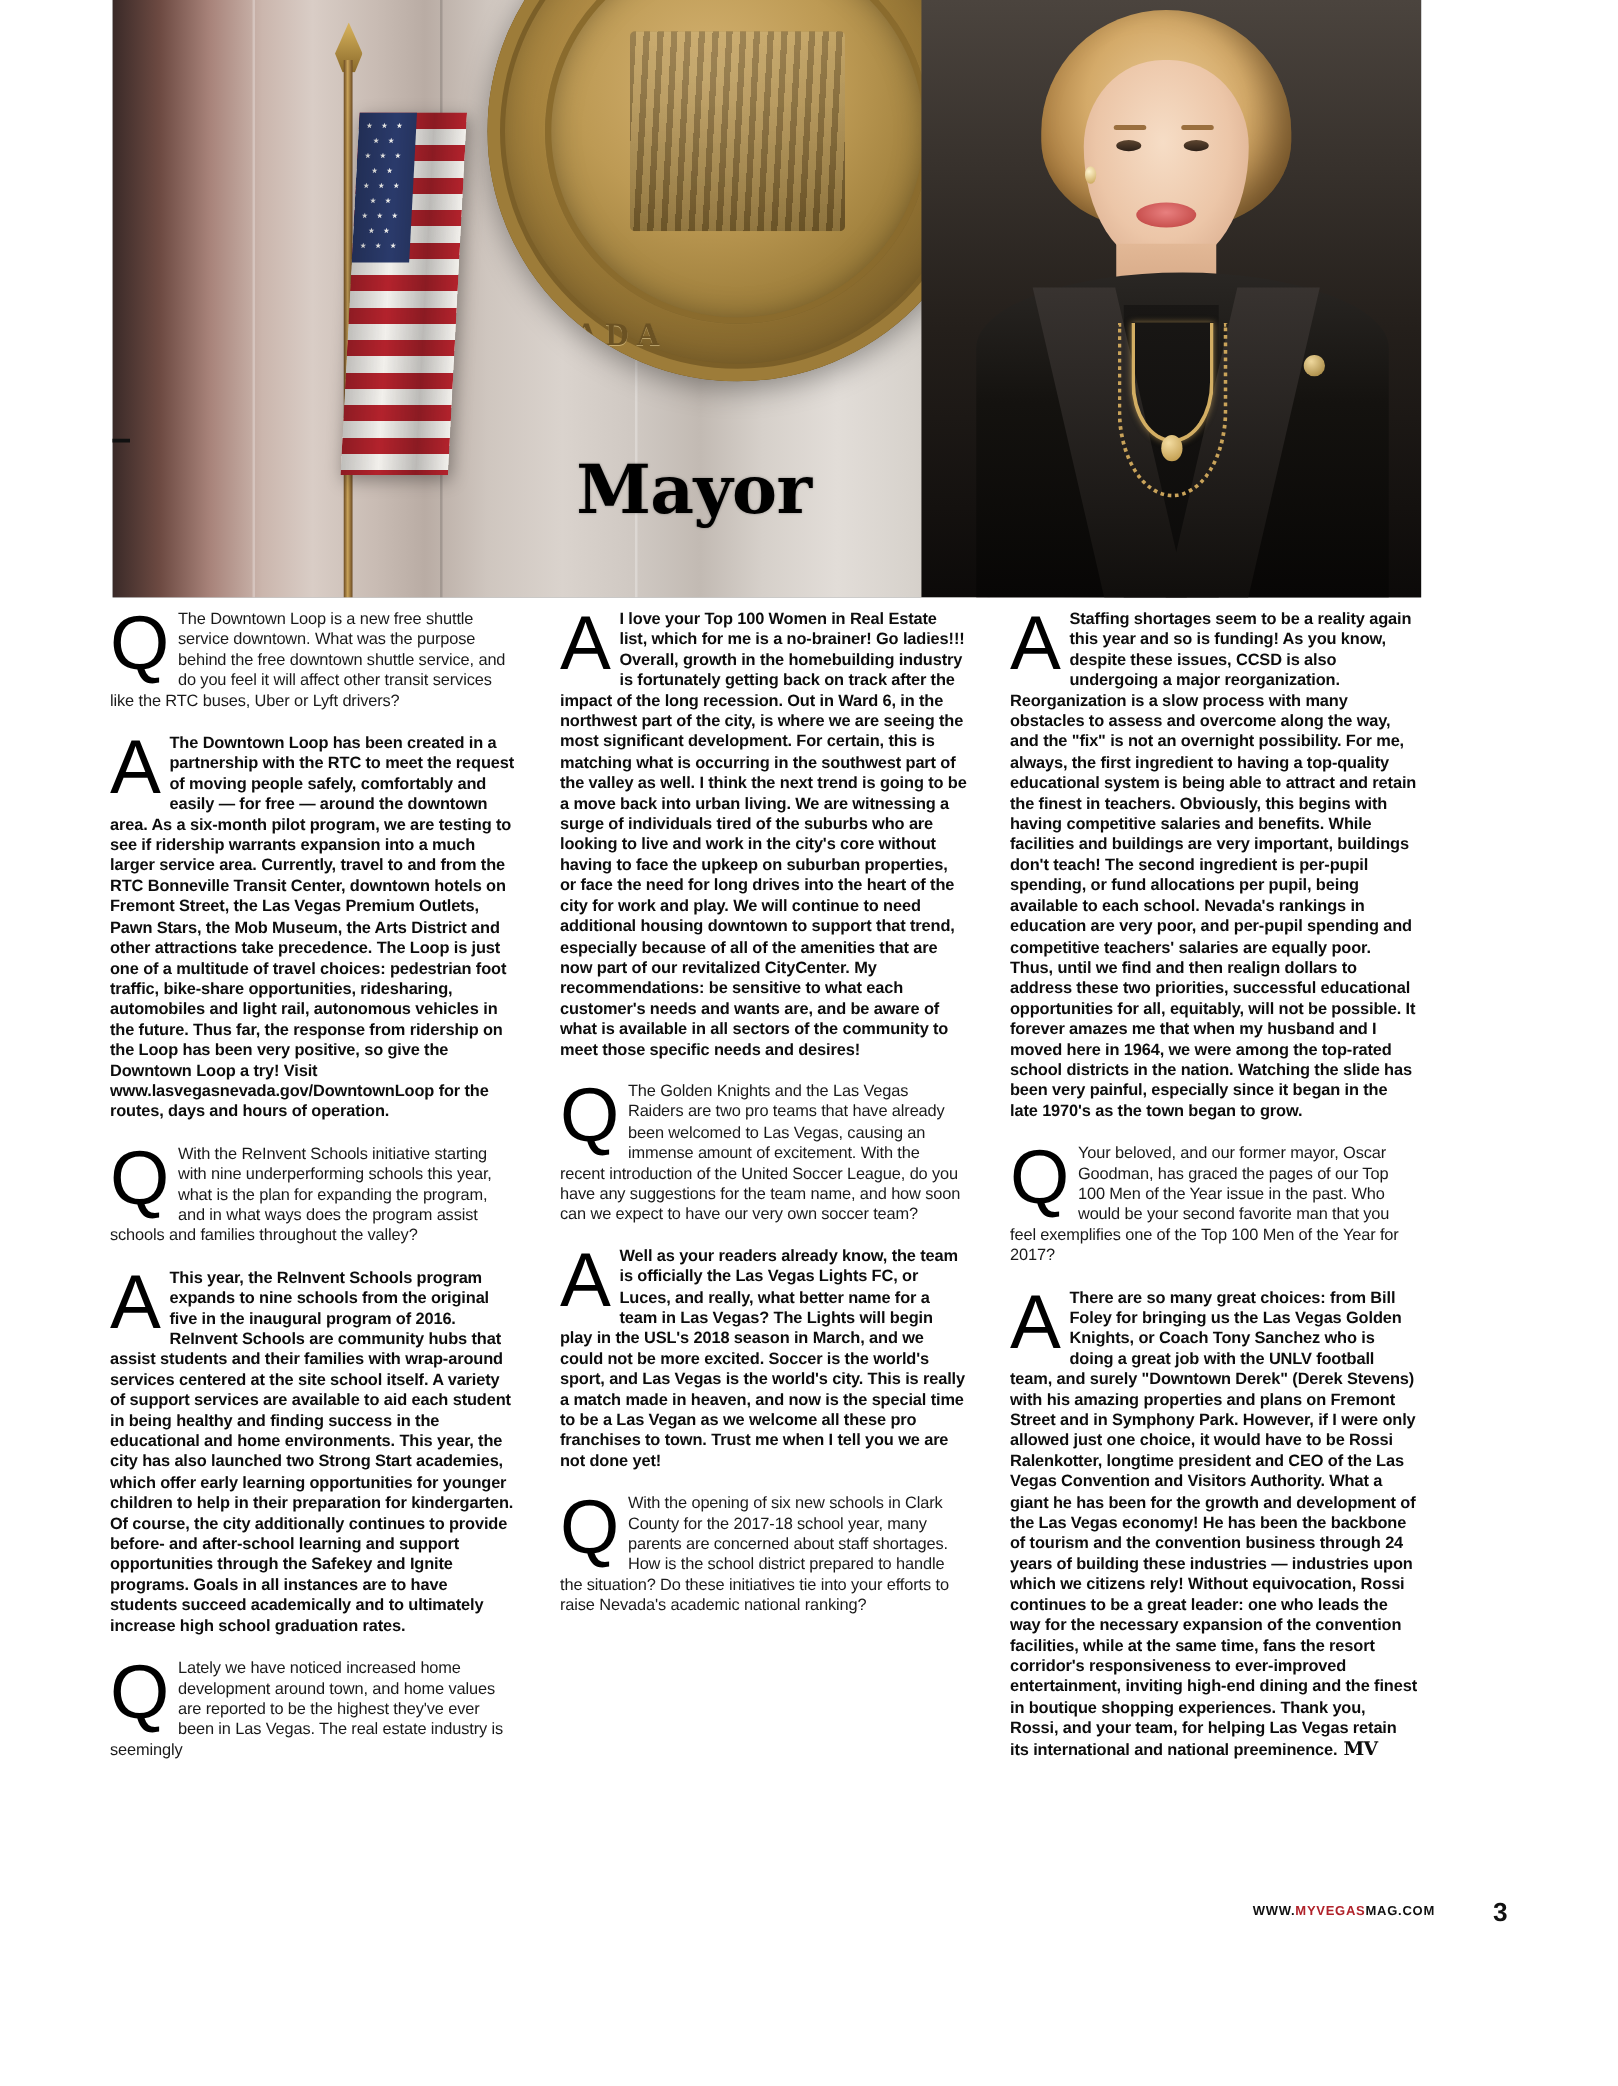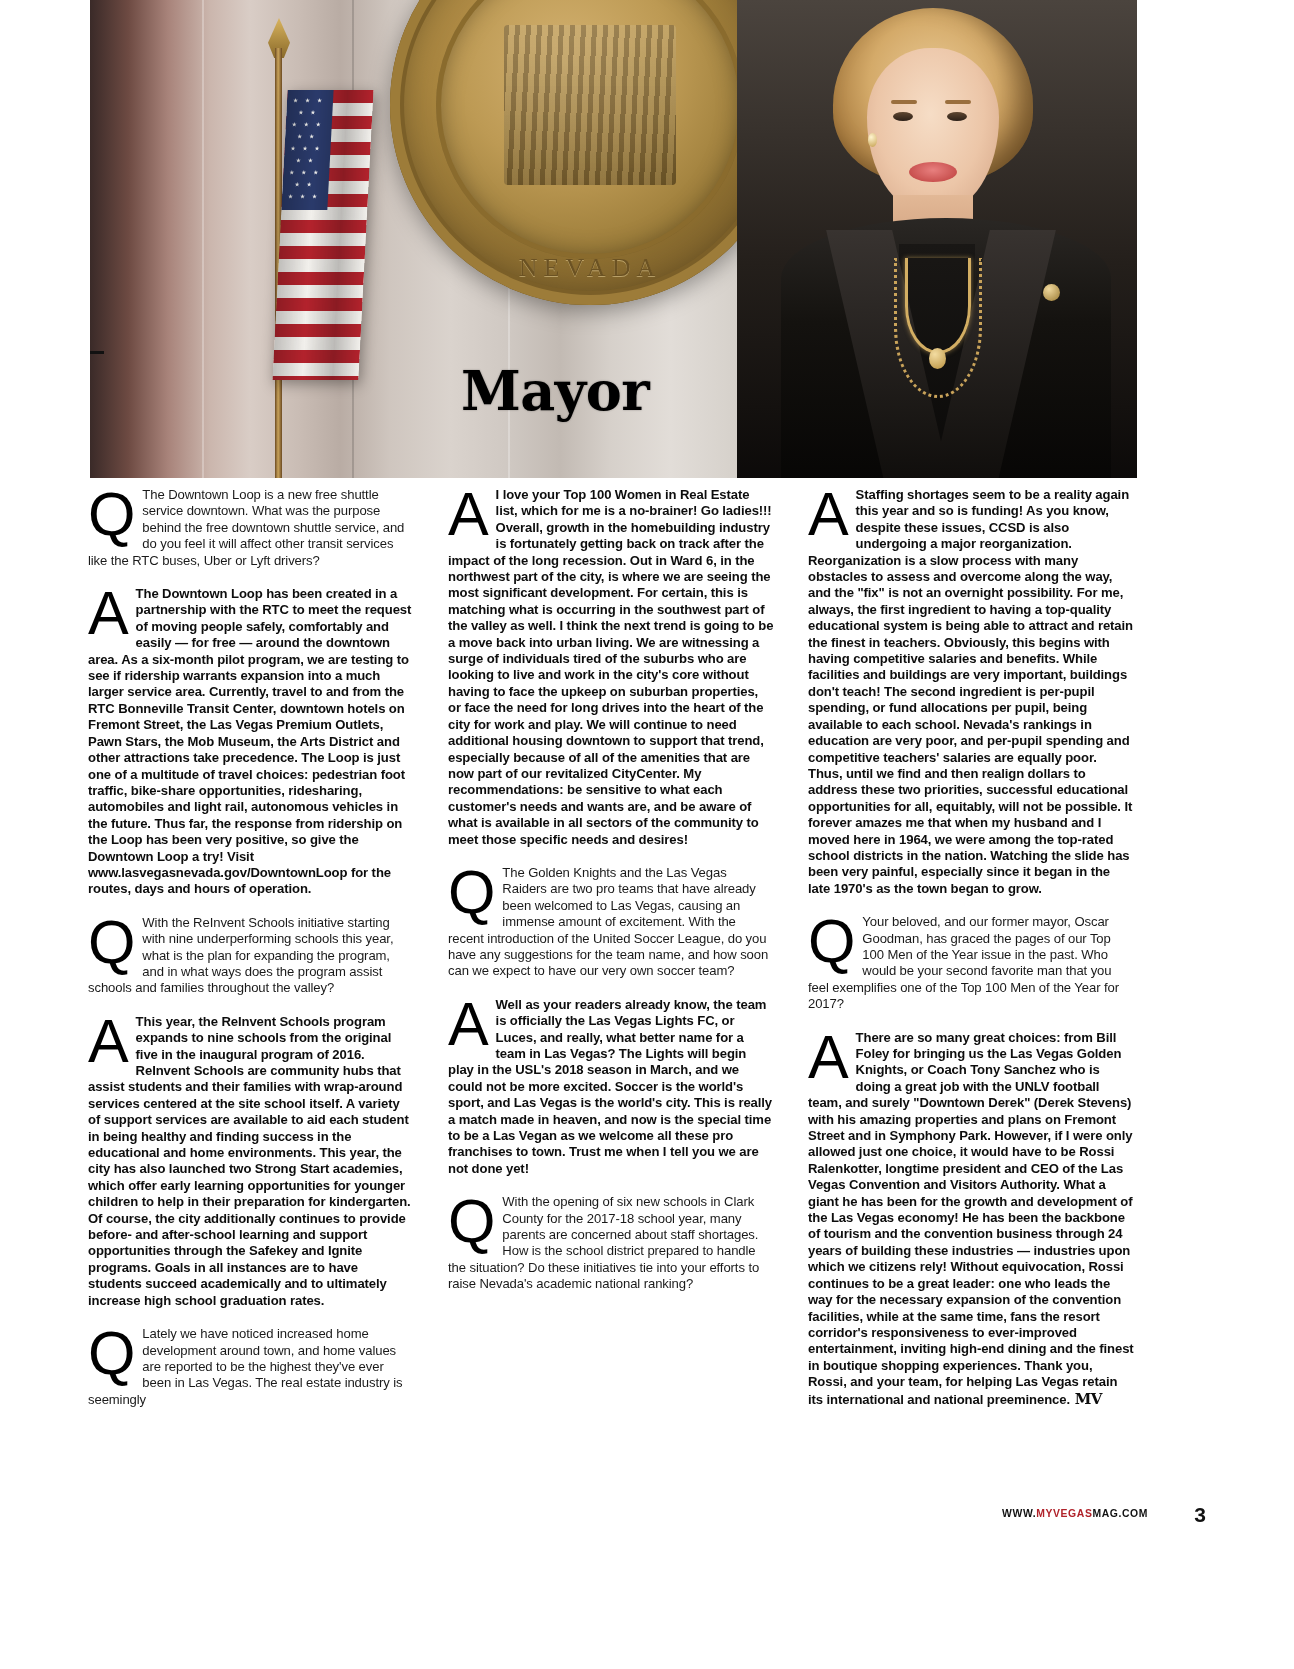--- a/index.html
+++ b/index.html
@@ -58,23 +58,22 @@
   .seal-img {
     position:absolute; left:22%; top:24%; width:56%; height:52%;
     background:
       linear-gradient(180deg, rgba(255,255,255,.12), rgba(0,0,0,.25)),
       repeating-linear-gradient(93deg, rgba(80,58,20,.55) 0 5px, rgba(190,158,92,.5) 5px 11px);
     border-radius: 4px;
     opacity:.85;
   }
   .seal-txt {
     position: absolute; left: 0; right: 0;
-    text-align: center;
     color: #6b5223;
-    font-weight: 400;
+    font-weight: 700;
     letter-spacing: 6px;
     font-size: 26px;
     text-shadow: 0 1px 0 rgba(255,235,180,.45);
     font-family: "Liberation Serif", serif;
   }
   .seal-txt.bot { bottom: 22px; }
 
   
   .flag-pole {
     position: absolute; left: 185px; top: 48px; width: 7px; height: 430px;
@@ -229,21 +228,21 @@
 
   .mv-mark {
     font-family: "DejaVu Serif", "Liberation Serif", serif;
     font-weight: 700;
     font-size: 15px;
     letter-spacing: -0.5px;
   }
 
   
   .footer {
-    position: absolute; left: 88px; right: 88px; bottom: 150px;
+    position: absolute; left: 88px; right: 88px; bottom: 134px;
     height: 26px;
   }
   .site {
     position: absolute; right: 58px; bottom: 0;
     font-size: 10.4px; font-weight: 700; letter-spacing: .6px;
   }
   .site .hl { color: #b0222a; }
   .pagenum {
     position: absolute; right: 0; bottom: -8px;
     font-size: 21px; font-weight: 700; color: #111;

